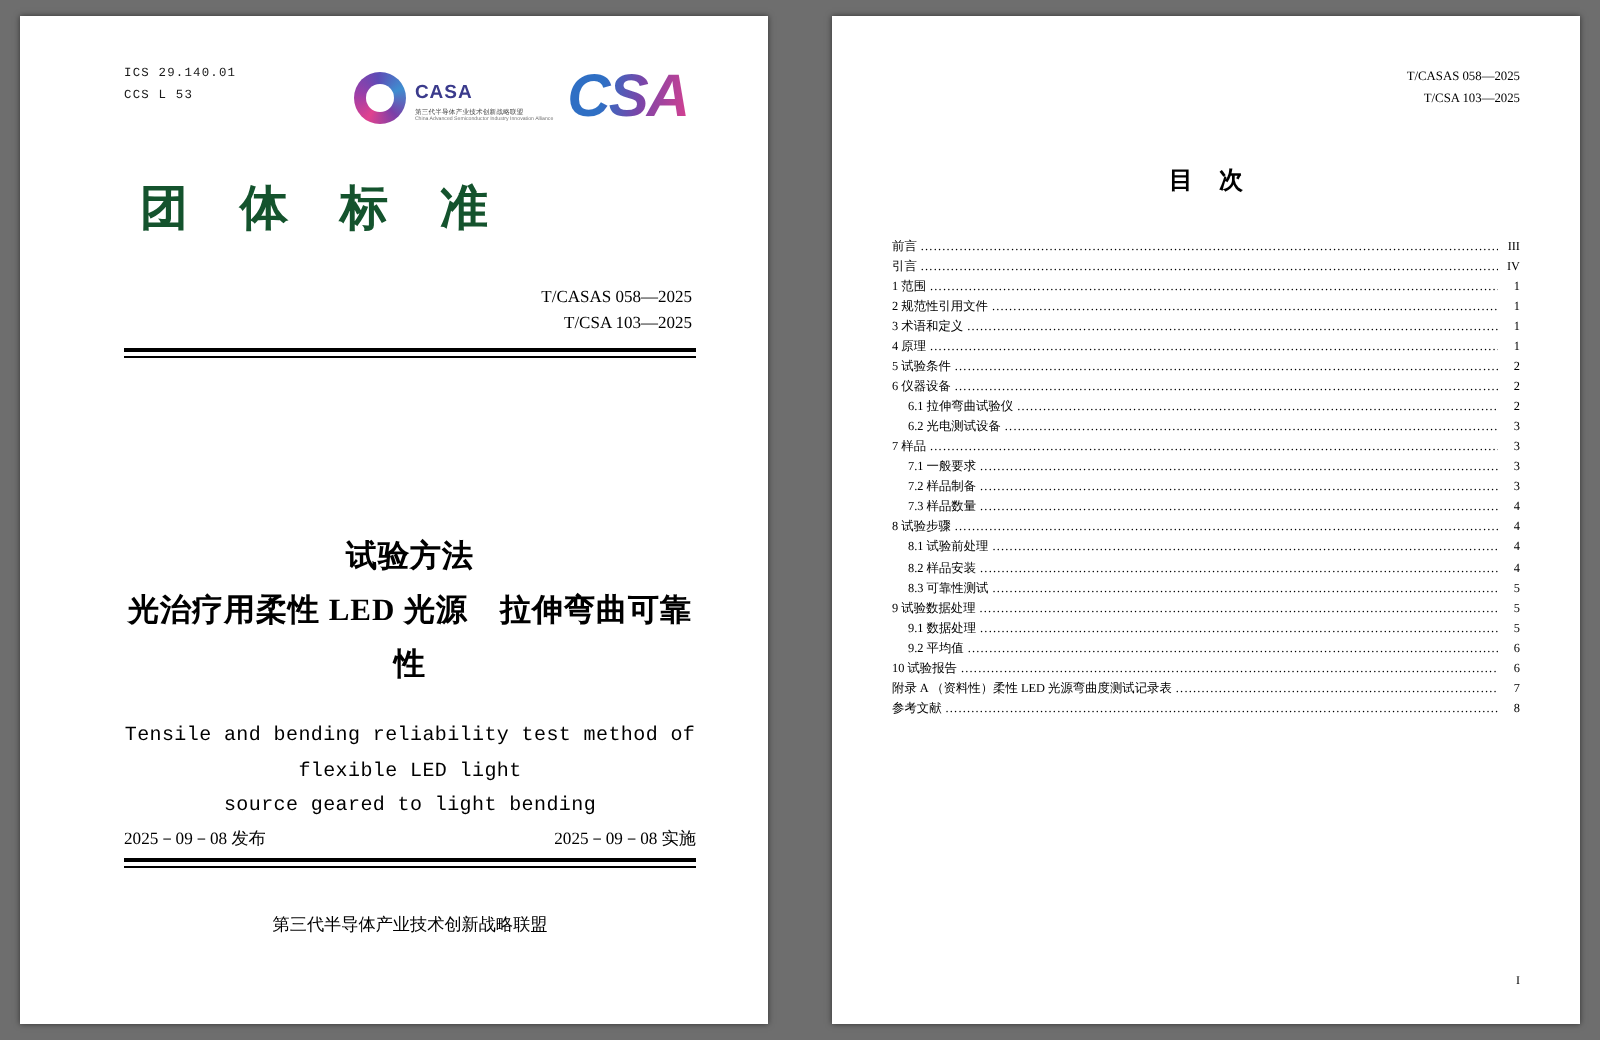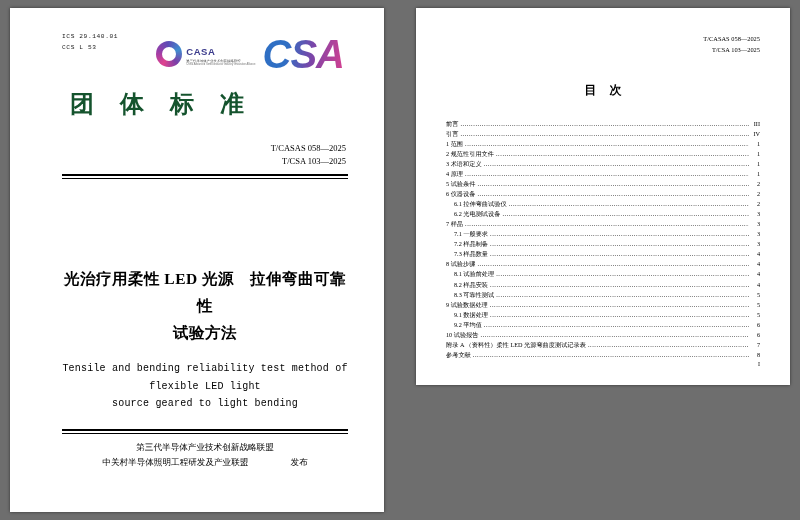--- a/index.html
+++ b/index.html
@@ -25,21 +25,21 @@
     box-shadow: 0 0 3px rgba(0,0,0,0.55);
     position: relative;
     box-sizing: border-box;
   }
   .page-left {
     width: 374px;
     height: 504px;
   }
   .page-right {
     width: 374px;
-    height: 377px;
+    height: 504px;
   }
 
   
   .cover-inner {
     position: absolute;
     left: 52px;
     right: 36px;
     top: 24px;
     bottom: 20px;
   }
@@ -92,21 +92,21 @@
     display: block;
     margin-top: 1px;
   }
   .casa-sub2 {
     font-size: 2.6px;
     color: #777;
     letter-spacing: 0px;
     display: block;
   }
   .csa-logo {
-    font-size: 40px;
+    font-size: 30px;
     font-weight: bold;
     font-style: italic;
     letter-spacing: -1px;
     background: linear-gradient(100deg, #2f6fc4 0%, #2f6fc4 30%, #7b45a8 60%, #d8408f 100%);
     -webkit-background-clip: text;
     background-clip: text;
     color: transparent;
     line-height: 1;
   }
   .std-title {
@@ -275,41 +275,41 @@
 
       <div class="std-codes">
         <div>T/CASAS 058—2025</div>
         <div>T/CSA 103—2025</div>
       </div>
 
       <div class="rule-thick"></div>
       <div class="rule-thin"></div>
 
       <div class="doc-title">
+        <div>试验方法</div>
         <div>光治疗用柔性 LED 光源　拉伸弯曲可靠性</div>
-        <div>试验方法</div>
       </div>
 
       <div class="doc-title-en">
         <div>Tensile and bending reliability test method of flexible LED light</div>
         <div>source geared to light bending</div>
       </div>
 
+      <div class="dates-row">
+        <span>2025－09－08 发布</span>
+        <span>2025－09－08 实施</span>
+      </div>
 
       <div class="bottom-rules">
         <div class="rule-thick"></div>
         <div class="rule-thin"></div>
       </div>
 
       <div class="publisher">
         <div>第三代半导体产业技术创新战略联盟</div>
-        <div>
-          <span>中关村半导体照明工程研发及产业联盟</span>
-          <span class="pub-word">发布</span>
-        </div>
       </div>
 
     </div>
   </div>
 
   <div class="page page-right">
     <div class="toc-inner">
 
       <div class="toc-codes">
         <div>T/CASAS 058—2025</div>

